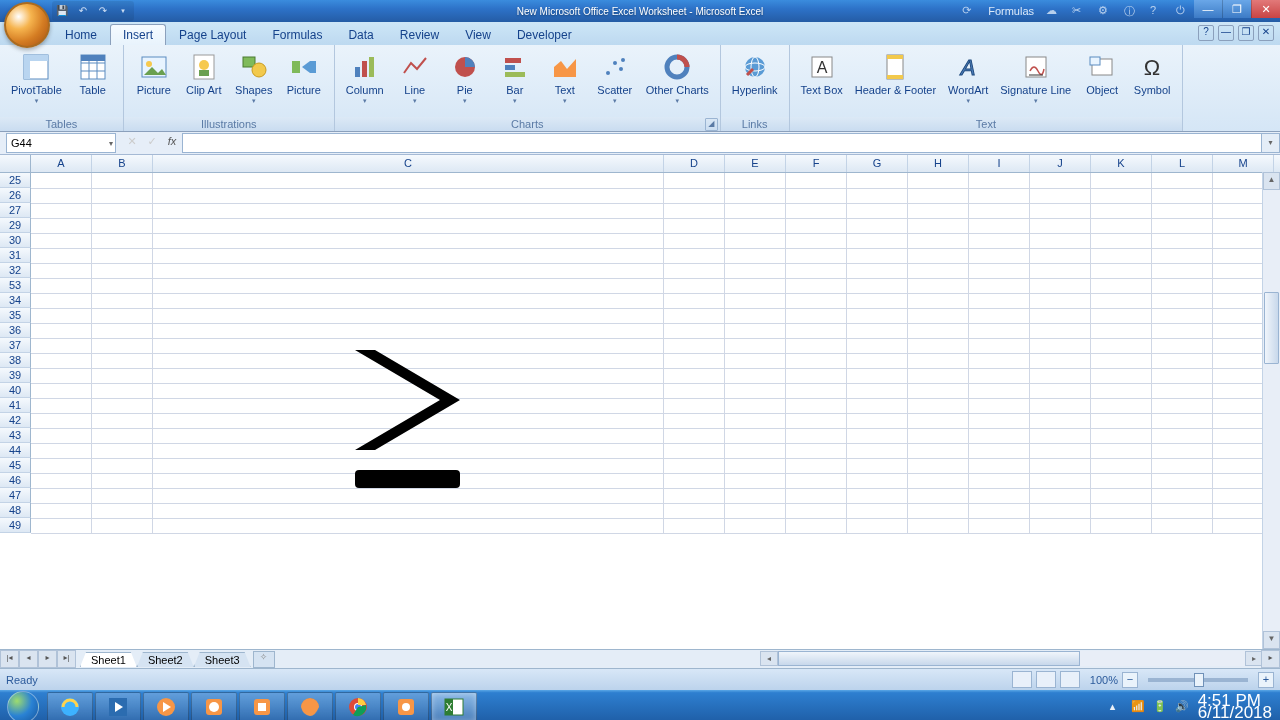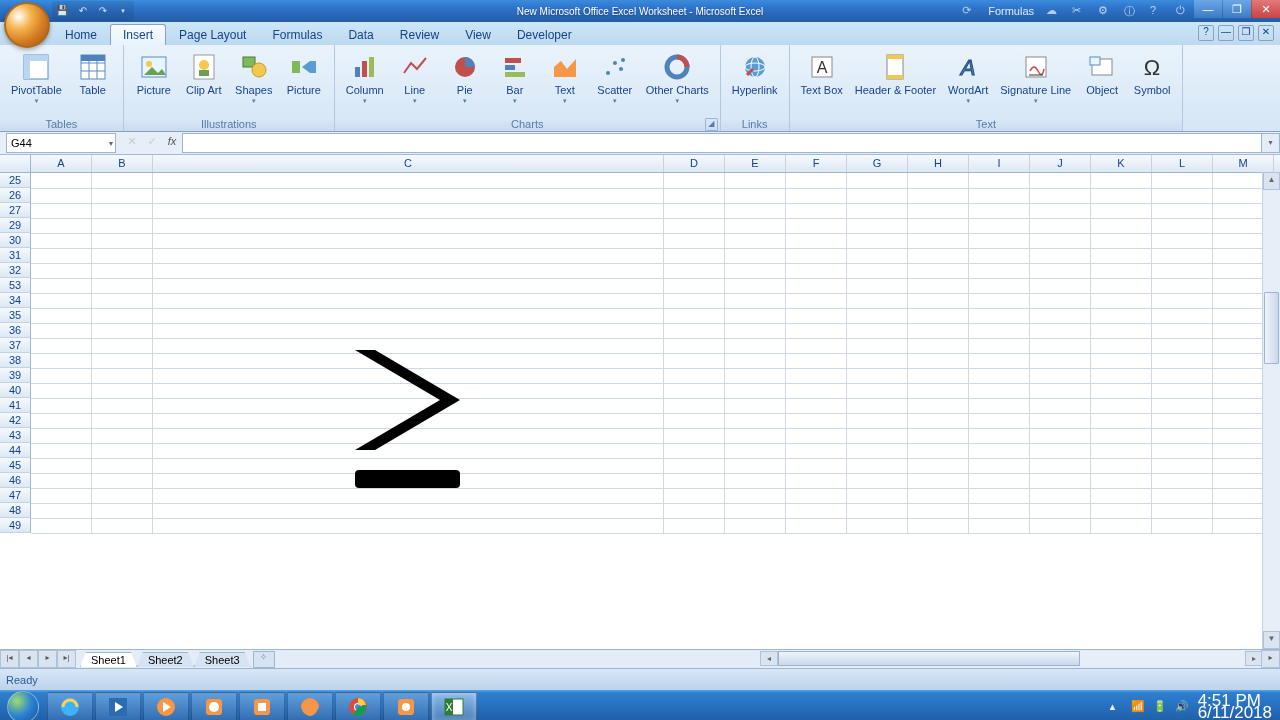--- a/index.html
+++ b/index.html
@@ -803,20 +803,31 @@
     <div class="track">
         <div class="thumb"></div>
       </div>
     <div class="ar">▸</div>
   </div>
   <div class="navbtn" style="position:absolute;right:0">▸</div>
 </div>
 
 <div class="status">
   <span>Ready</span>
+  <div class="right">
+    <div class="viewbtn"></div>
+    <div class="viewbtn"></div>
+    <div class="viewbtn"></div>
+    <span style="margin-left:6px">100%</span>
+    <div class="zm">−</div>
+    <div class="zoom-slider">
+        <div class="kn"></div>
+      </div>
+    <div class="zm">+</div>
+  </div>
 </div>
 
 <div class="taskbar">
   <div class="start">
       <div class="orb"></div>
     </div>
   <div class="tb-btn">
       <svg class="tb-ic">
         <circle cx="11" cy="11" r="9" fill="#3db2ff"></circle>
         <path d="M4,11 A7,7 0 0,1 18,11" fill="none" stroke="#ffd34e" stroke-width="3"></path>

